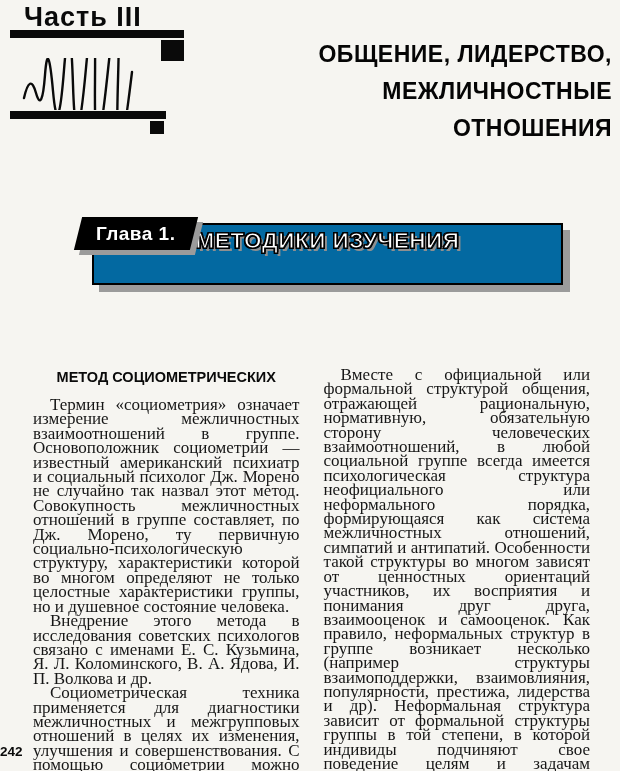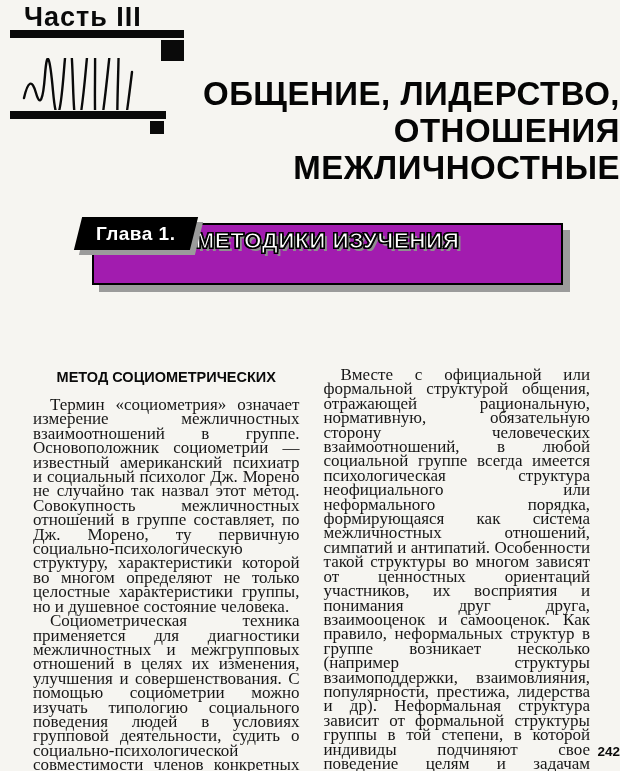--- a/index.html
+++ b/index.html
@@ -25,32 +25,32 @@
   }
   .bar { position: absolute; background: #0a0a0a; }
   .bar1 { left: 10px; top: 30px; width: 174px; height: 8px; }
   .sq   { position: absolute; background: #0a0a0a; }
   .sq1  { left: 161px; top: 40px; width: 23px; height: 21px; }
   .squiggle { position: absolute; left: 18px; top: 58px; }
   .bar2 { left: 10px; top: 111px; width: 156px; height: 8px; }
   .sq2  { left: 150px; top: 121px; width: 14px; height: 13px; }
 
   .main-title {
-    position: absolute; right: 0; top: 36px;
+    position: absolute; right: 8px; top: 36px;
     text-align: right;
     font-family: "Liberation Sans", sans-serif;
-    font-weight: 800; font-size: 33px; line-height: 37px;
-    letter-spacing: 0.5px; color: #050505; margin-top: 39px;
+    font-weight: 800; font-size: 23px; line-height: 37px;
+    letter-spacing: 0.5px; color: #050505;
   }
 
   
   .chapter-banner { position: absolute; left: 70px; top: 213px; width: 505px; height: 90px; }
   .banner-box {
     position: absolute; left: 22px; top: 10px; width: 471px; height: 62px;
-    background: #a21caf;
+    background: #0369a1;
     border: 2px solid #000;
     box-shadow: 7px 7px 0 #9b9b9b;
     text-align: center;
     padding-top: 2px; box-sizing: border-box;
   }
   .banner-line {
     font-family: "Liberation Sans", sans-serif;
     font-weight: 700; font-size: 22.5px; line-height: 28px;
     letter-spacing: 0.5px;
     color: #fff;
@@ -91,21 +91,21 @@
     margin: 0;
     font-size: 17px; line-height: 14.4px;
     text-align: justify;
     text-indent: 17px;
     hyphens: auto;
     color: #161616;
   }
 
   .page-number {
     position: absolute; left: 0; bottom: 12px; width: 100%;
-    text-align: right;
+    text-align: left;
     font-family: "Liberation Sans", sans-serif;
     font-weight: bold; font-size: 13.5px; color: #0a0a0a;
   }
 </style>
 </head>
 <body>
 
 <div class="page">
 
   <div class="part-label">Часть III</div>
@@ -114,40 +114,41 @@
 
   <svg class="squiggle" width="140" height="52" viewBox="0 0 140 52" aria-hidden="true">
     <path d="M6 40 q6 -26 12 -5 t9 -18 t8 16 t11 -21 t9 15 t13 -17 t9 13 t13 -11 t10 10 t14 -8" fill="none" stroke="#0a0a0a" stroke-width="2.4" stroke-linecap="round"></path>
   </svg>
 
   <div class="bar bar2"></div>
   <div class="sq sq2"></div>
 
   <div class="main-title">
     <div>ОБЩЕНИЕ, ЛИДЕРСТВО,</div>
+    <div>МЕЖЛИЧНОСТНЫЕ</div>
     <div>ОТНОШЕНИЯ</div>
-    <div>МЕЖЛИЧНОСТНЫЕ</div>
   </div>
 
   <div class="chapter-banner">
     <div class="banner-box">
       <div class="banner-line">МЕТОДИКИ ИЗУЧЕНИЯ</div>
     </div>
     <div class="chapter-tab-shadow"></div>
     <div class="chapter-tab">
       <span>Глава 1.</span>
     </div>
   </div>
 
   <main class="columns">
     <section class="col">
       <h2 class="col-heading">
         <span>МЕТОД СОЦИОМЕТРИЧЕСКИХ</span>
       </h2>
       <p>Термин «социометрия» означает измерение межличностных взаимоотношений в группе. Основоположник социометрии — известный американский психиатр и социальный психолог Дж. Морено не случайно так назвал этот метод. Совокупность межличностных отношений в группе составляет, по Дж. Морено, ту первичную социально-психологическую структуру, характеристики которой во многом определяют не только целостные характеристики группы, но и душевное состояние человека.</p>
+      <p>Внедрение этого метода в исследования советских психологов связано с именами Е. С. Кузьмина, Я. Л. Коломинского, В. А. Ядова, И. П. Волкова и др.</p>
       <p>Социометрическая техника применяется для диагностики межличностных и межгрупповых отношений в целях их изменения, улучшения и совершенствования. С помощью социометрии можно изучать типологию социального поведения людей в условиях групповой деятельности, судить о социально-психологической совместимости членов конкретных групп.</p>
     </section>
     <section class="col">
       <p>Вместе с официальной или формальной структурой общения, отражающей рациональную, нормативную, обязательную сторону человеческих взаимоотношений, в любой социальной группе всегда имеется психологическая структура неофициального или неформального порядка, формирующаяся как система межличностных отношений, симпатий и антипатий. Особенности такой структуры во многом зависят от ценностных ориентаций участников, их восприятия и понимания друг друга, взаимооценок и самооценок. Как правило, неформальных структур в группе возникает несколько (например структуры взаимоподдержки, взаимовлияния, популярности, престижа, лидерства и др). Неформальная структура зависит от формальной структуры группы в той степени, в которой индивиды подчиняют свое поведение целям и задачам совместной деятельности, правилам ролевого взаимодействия. С помощью социометрии можно оценить это влияние. Социометрические методы позволяют выразить внутригрупповые отношения в виде числовых величин и графиков и таким образом получить ценную информацию о состоянии группы.</p>
     </section>
   </main>
 
   <div class="page-number">242</div>
 
 </div>

